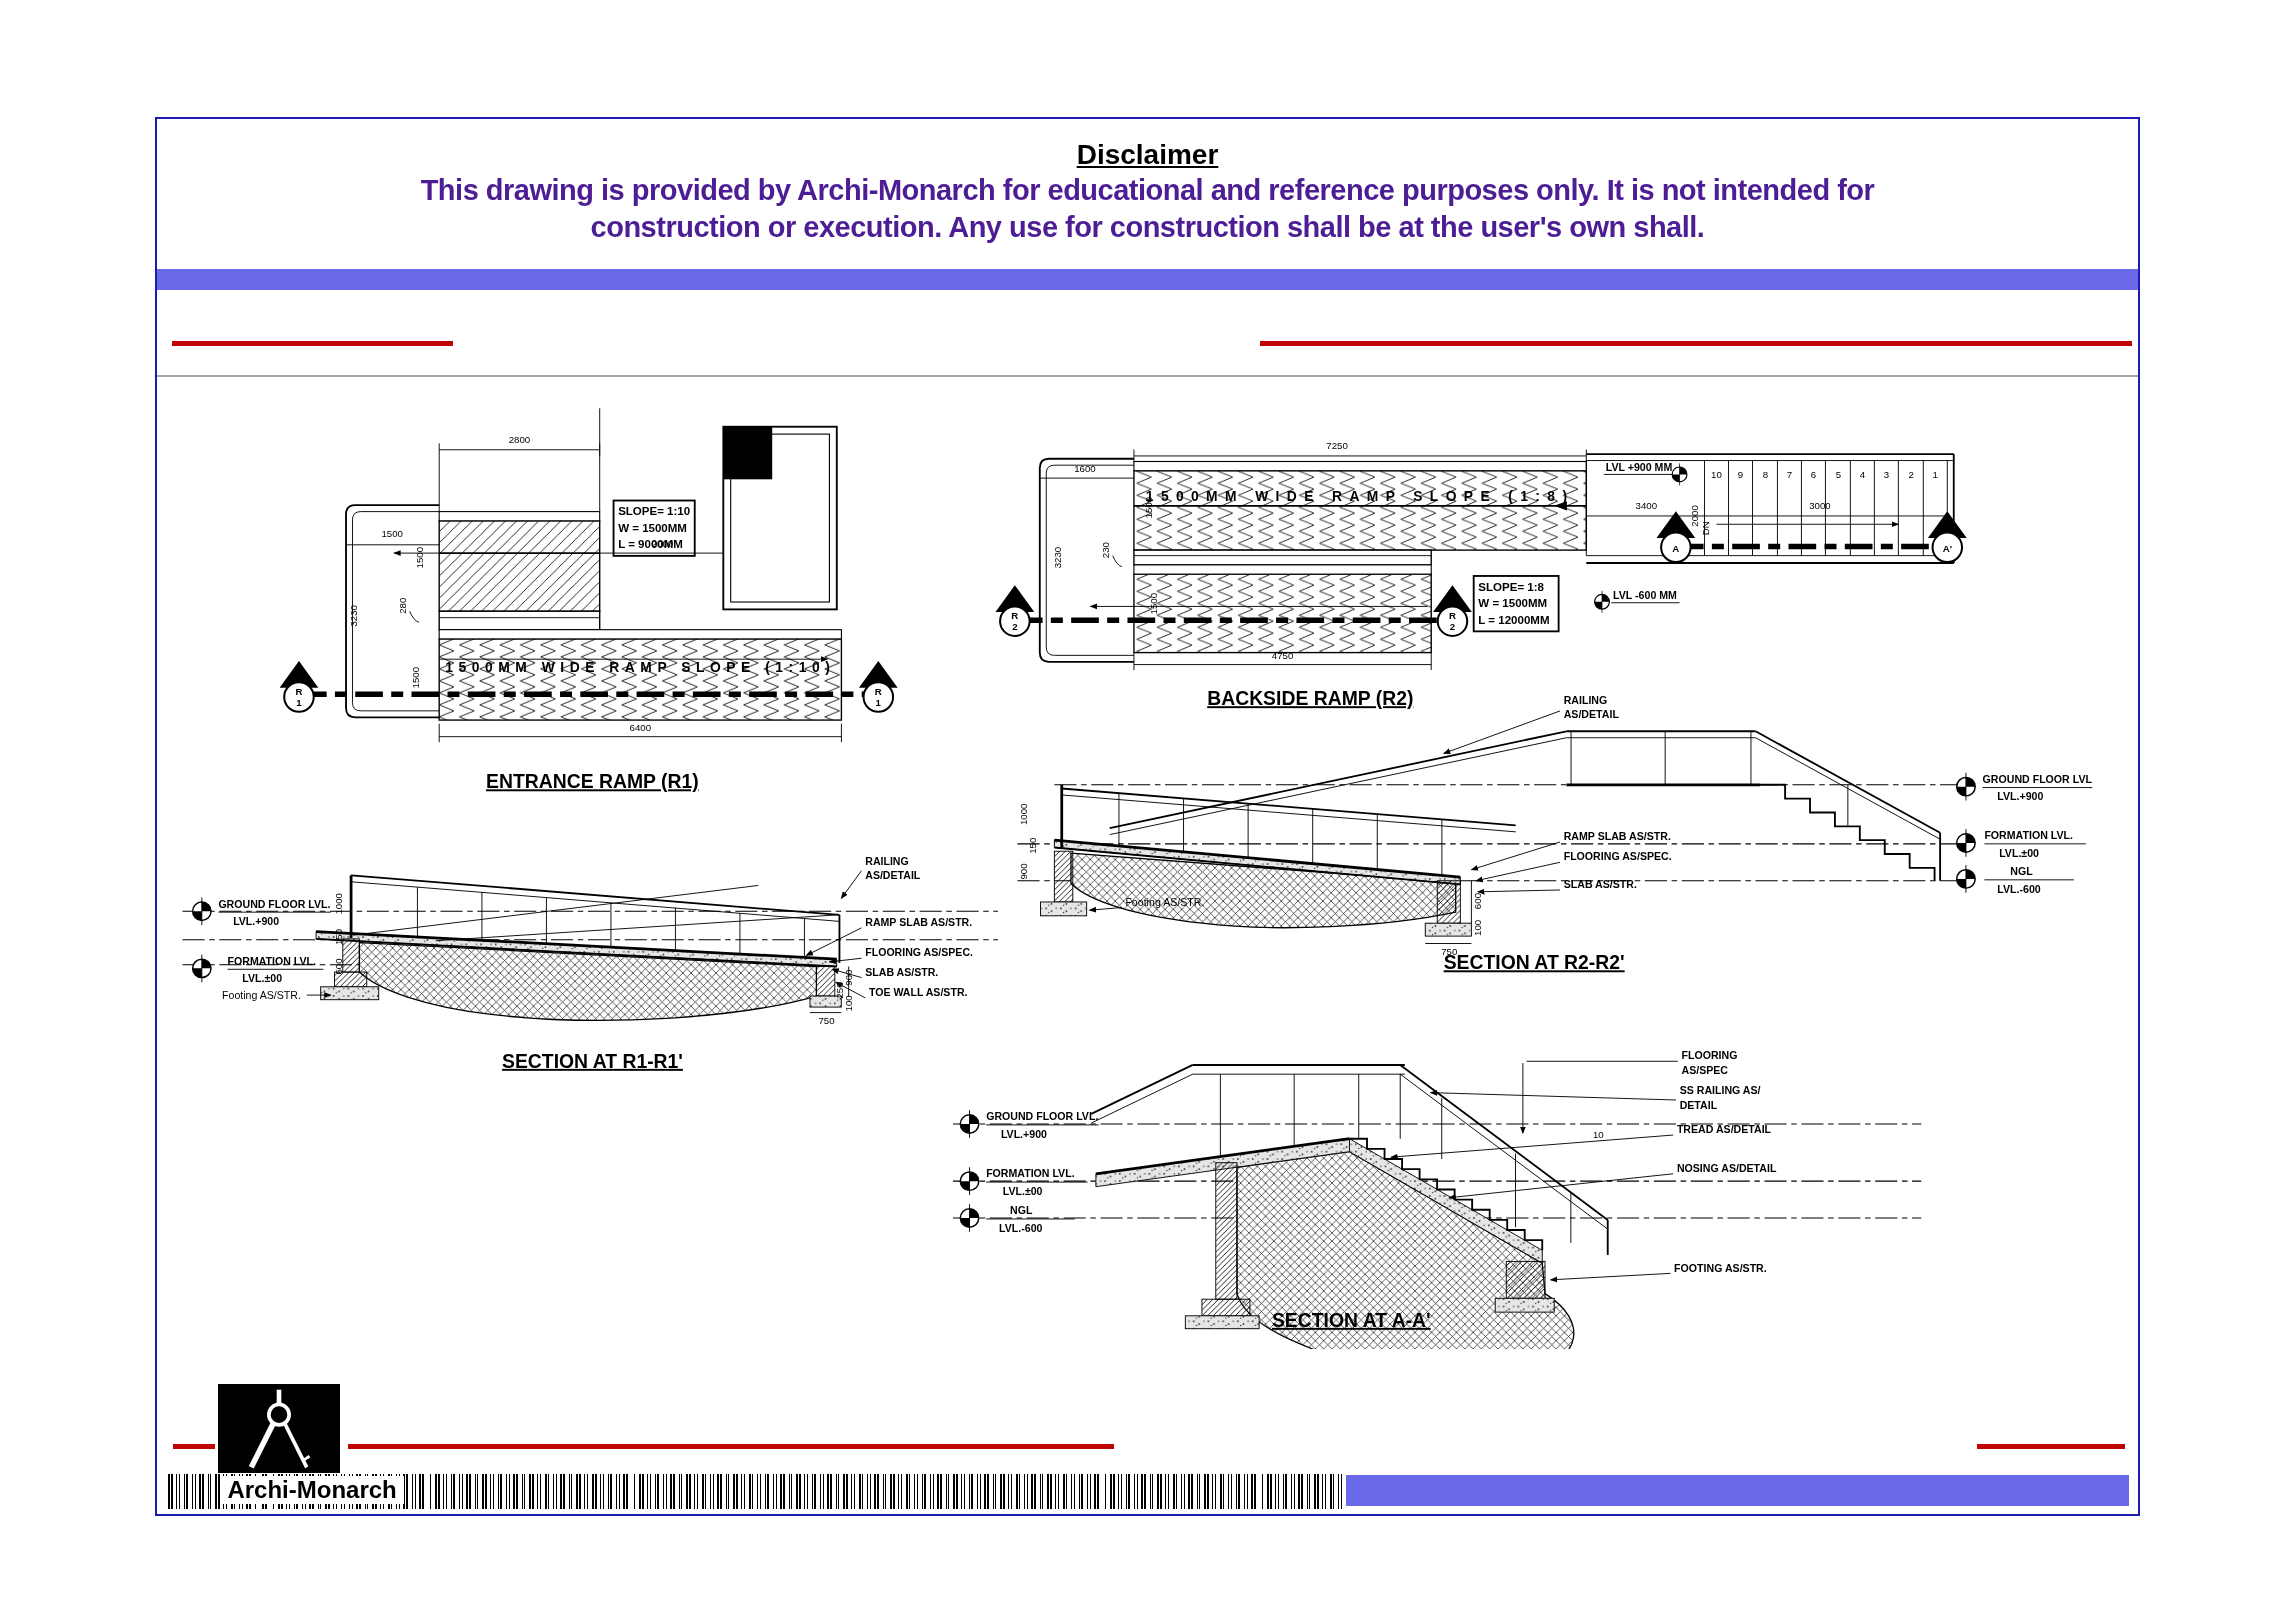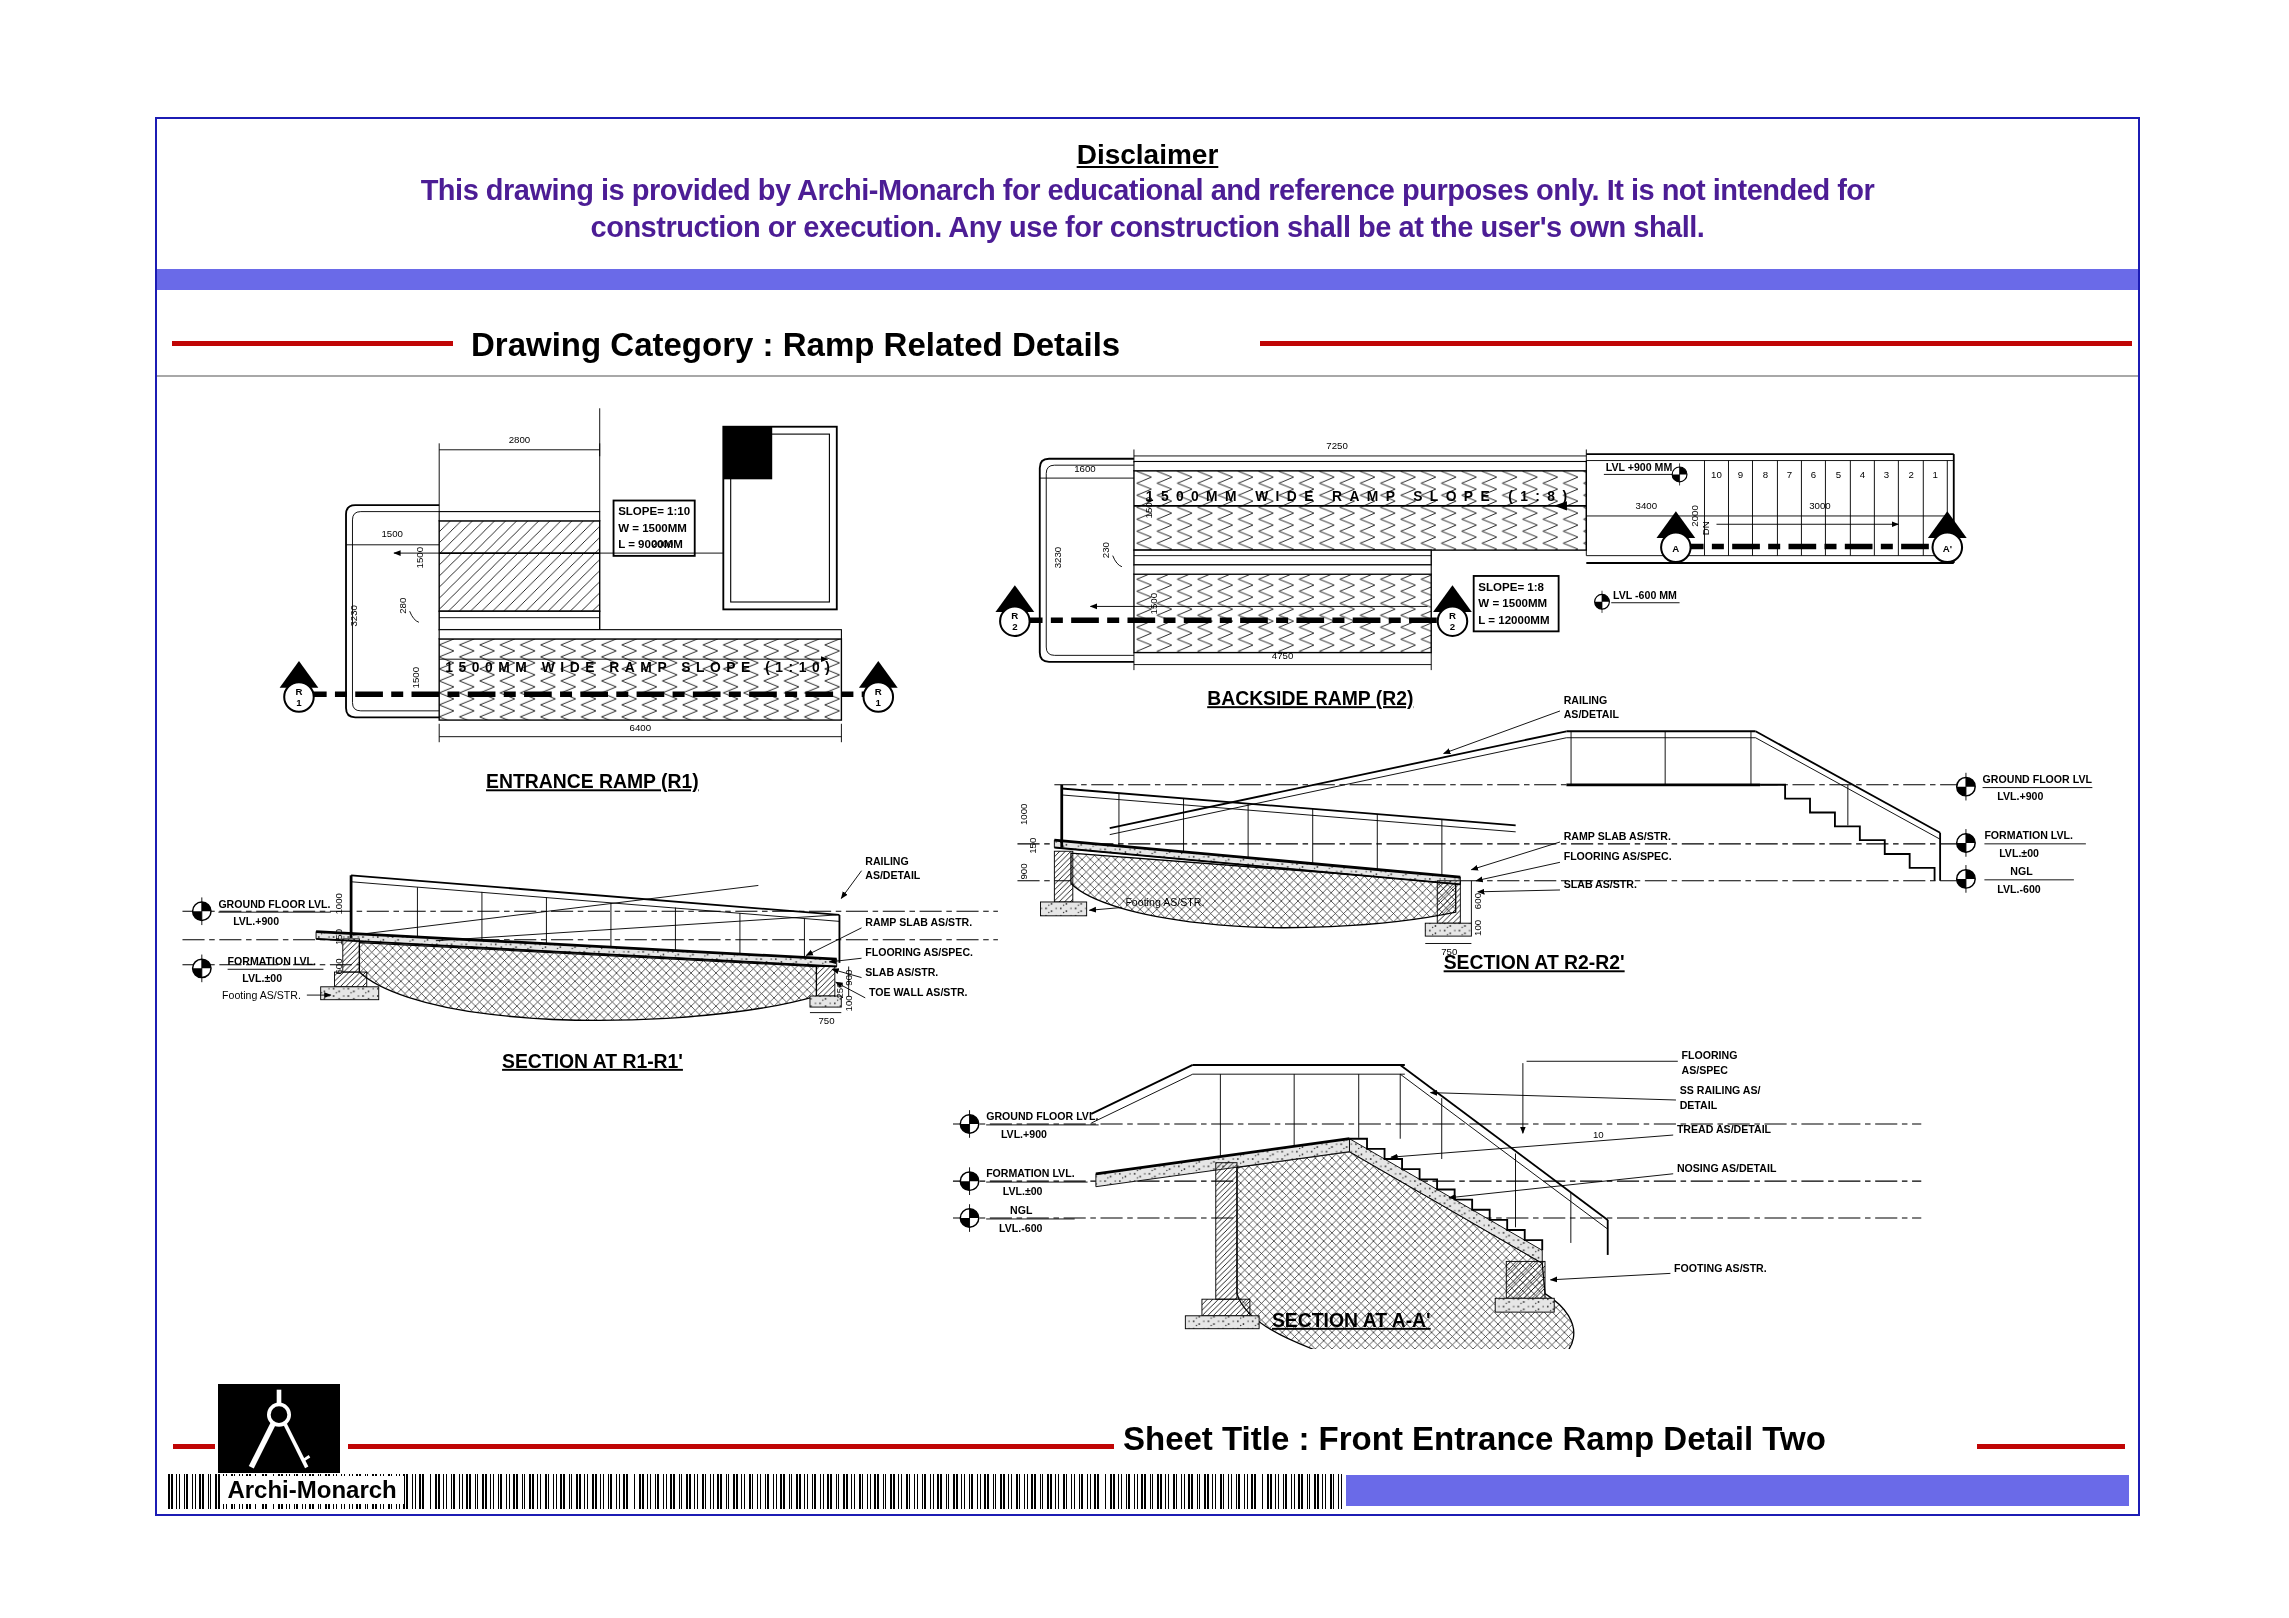--- a/index.html
+++ b/index.html
@@ -87,21 +87,20 @@
 <div id="stage">
   <div id="frame" class="abs">
 
     <div id="disc-title" class="abs">Disclaimer</div>
     <div class="disc-line abs" style="top:55px">This drawing is provided by Archi-Monarch for educational and reference purposes only. It is not intended for</div>
     <div class="disc-line abs" style="top:92px">construction or execution. Any use for construction shall be at the user's own shall.</div>
     <div id="blue-bar-top" class="abs"></div>
 
     <div id="cat-row" class="abs">
       <div class="redline" style="left:14.8px;top:28px;width:281px"></div>
-      <div id="cat-text">Drawing Category : Ramp Related Details</div>
       <div class="redline" style="left:1103px;top:28px;width:872px"></div>
     </div>
     <div id="gray-rule" class="abs"></div>
 
     <svg class="abs" style="left:94px;top:280px" width="738" height="406" viewBox="0 0 800 440">
 
       <g>
         <path class="ln2" d="M204,115 H113 Q103,115 103,125 V335 Q103,345 113,345 H204"></path>
         <path class="ln" d="M204,122 H119 Q110,122 110,131 V329 Q110,338 119,338 H204"></path>
       </g>
@@ -592,21 +591,20 @@
       <svg width="122" height="89" viewBox="0 0 132 96">
         <rect width="132" height="96" fill="#000"></rect>
         <line x1="66" y1="6" x2="66" y2="22" stroke="#fff" stroke-width="5"></line>
         <circle cx="66" cy="33" r="11" fill="none" stroke="#fff" stroke-width="4"></circle>
         <line x1="60" y1="42" x2="36" y2="90" stroke="#fff" stroke-width="6"></line>
         <line x1="72" y1="42" x2="96" y2="90" stroke="#fff" stroke-width="4"></line>
         <line x1="93" y1="82" x2="99" y2="78" stroke="#fff" stroke-width="3"></line>
       </svg>
     </div>
     <div class="redline abs" id="footer-rule-m"></div>
-    <div class="abs" id="sheet-title">Sheet Title : Front Entrance Ramp Detail Two</div>
     <div class="redline abs" id="footer-rule-r"></div>
     <div class="abs" id="barcode">
       <span id="brand">Archi-Monarch</span>
     </div>
     <div class="abs" id="blue-bar-bot"></div>
   </div>
 </div>
 
 
 </body></html>

